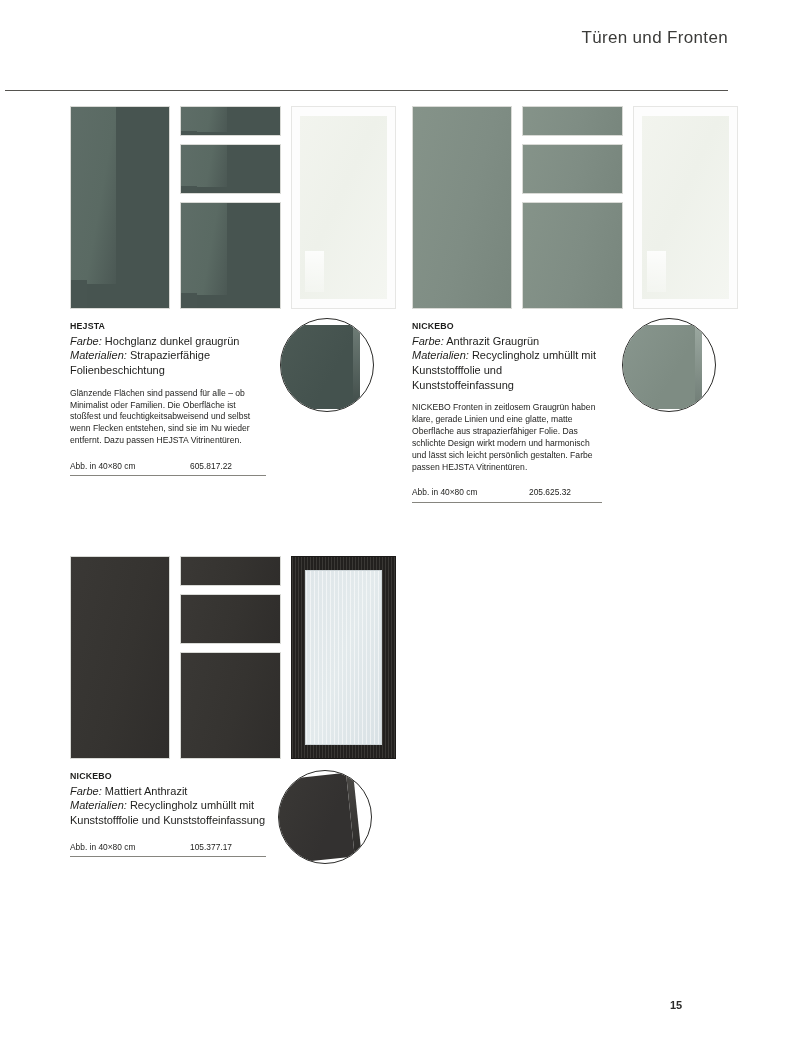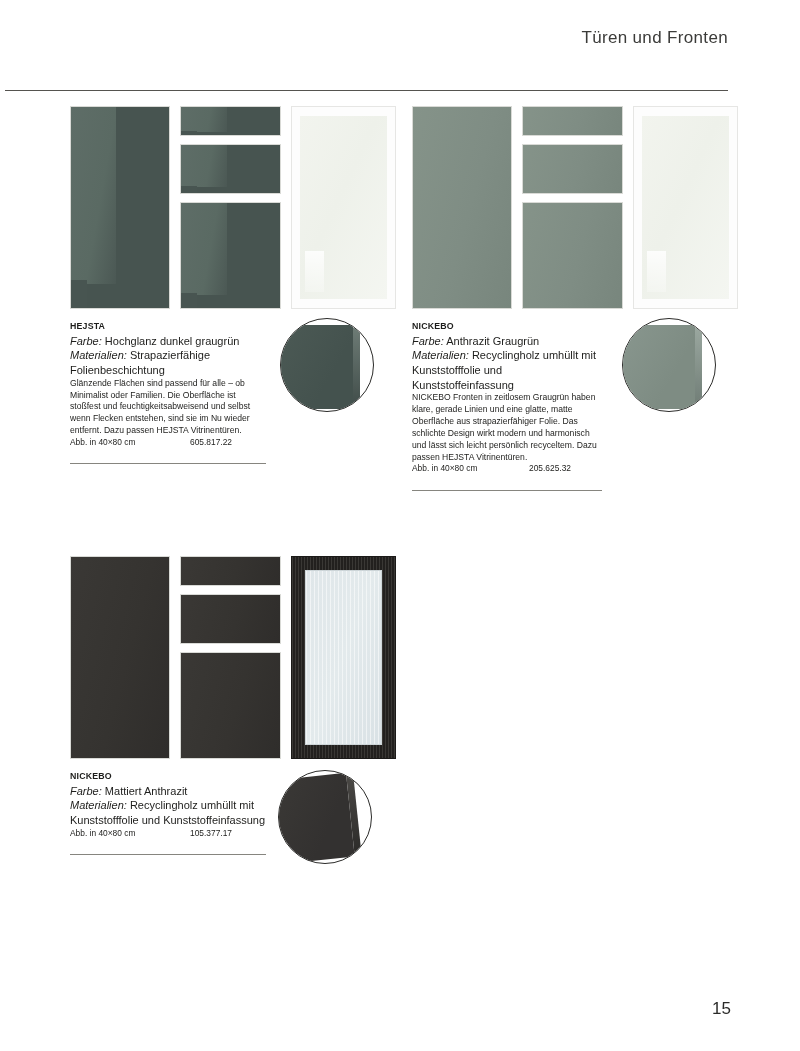--- a/index.html
+++ b/index.html
@@ -203,30 +203,30 @@
   }
   .spec-line {
     margin: 0;
     font-size: 11px;
     line-height: 1.33;
   }
   .spec-line .lbl {
     font-style: italic;
   }
   .desc {
-    margin: 0 0 0 0;
+    margin: 10px 0 0 0;
     font-size: 8.6px;
     line-height: 1.38;
   }
 
   .artrow {
-    margin-top: 0;
+    margin-top: 14px;
     width: 196px;
     border-bottom: 1px solid #86857f;
-    padding-bottom: 15px;
+    padding-bottom: 3px;
     display: flex;
     font-size: 8.4px;
   }
   .p2 .artrow { width: 190px; }
   .artrow .dim  { width: 86px; }
   .artrow .code { flex: 1; text-align: center; }
 
   
   .detail-circle {
     position: absolute;
@@ -271,24 +271,24 @@
   
   .edge-black .edge-face { background: linear-gradient(120deg,#3c3a37 0%, #333130 70%); }
   .edge-black .edge-side { background: linear-gradient(180deg,#4a4845,#2a2927); }
 
   
   .edge-tilt { transform: rotate(-6deg); }
 
   
   .page-number {
     position: absolute;
-    left: 712px;
+    left: 670px;
     top: 999px;
-    font-size: 17px;
-    font-weight: normal;
+    font-size: 11px;
+    font-weight: bold;
     color: #2b2b29;
   }
 </style>
 </head>
 <body>
 
 <div class="page">
 
   <div class="header">Türen und Fronten</div>
   <div class="header-rule"></div>
@@ -366,21 +366,21 @@
     </div>
 
     <div class="info">
       <div class="prod-name">NICKEBO</div>
       <p class="spec-line">
         <span class="lbl">Farbe:</span><span> Anthrazit Graugrün</span>
       </p>
       <p class="spec-line">
         <span class="lbl">Materialien:</span><span> Recyclingholz umhüllt mit Kunststofffolie und Kunststoffeinfassung</span>
       </p>
-      <p class="desc">NICKEBO Fronten in zeitlosem Graugrün haben klare, gerade Linien und eine glatte, matte Oberfläche aus strapazierfähiger Folie. Das schlichte Design wirkt modern und harmonisch und lässt sich leicht persönlich recyceltem. Dazu passen HEJSTA Vitrinentüren.</p>
+      <p class="desc">NICKEBO Fronten in zeitlosem Graugrün haben klare, gerade Linien und eine glatte, matte Oberfläche aus strapazierfähiger Folie. Das schlichte Design wirkt modern und harmonisch und lässt sich leicht persönlich gestalten. Farbe passen HEJSTA Vitrinentüren.</p>
 
       <div class="artrow">
         <span class="dim">Abb. in 40×80 cm</span>
         <span class="code">205.625.32</span>
       </div>
     </div>
 
     <div class="detail-circle">
       <div class="edge-body edge-green">
         <div class="edge-face"></div>

